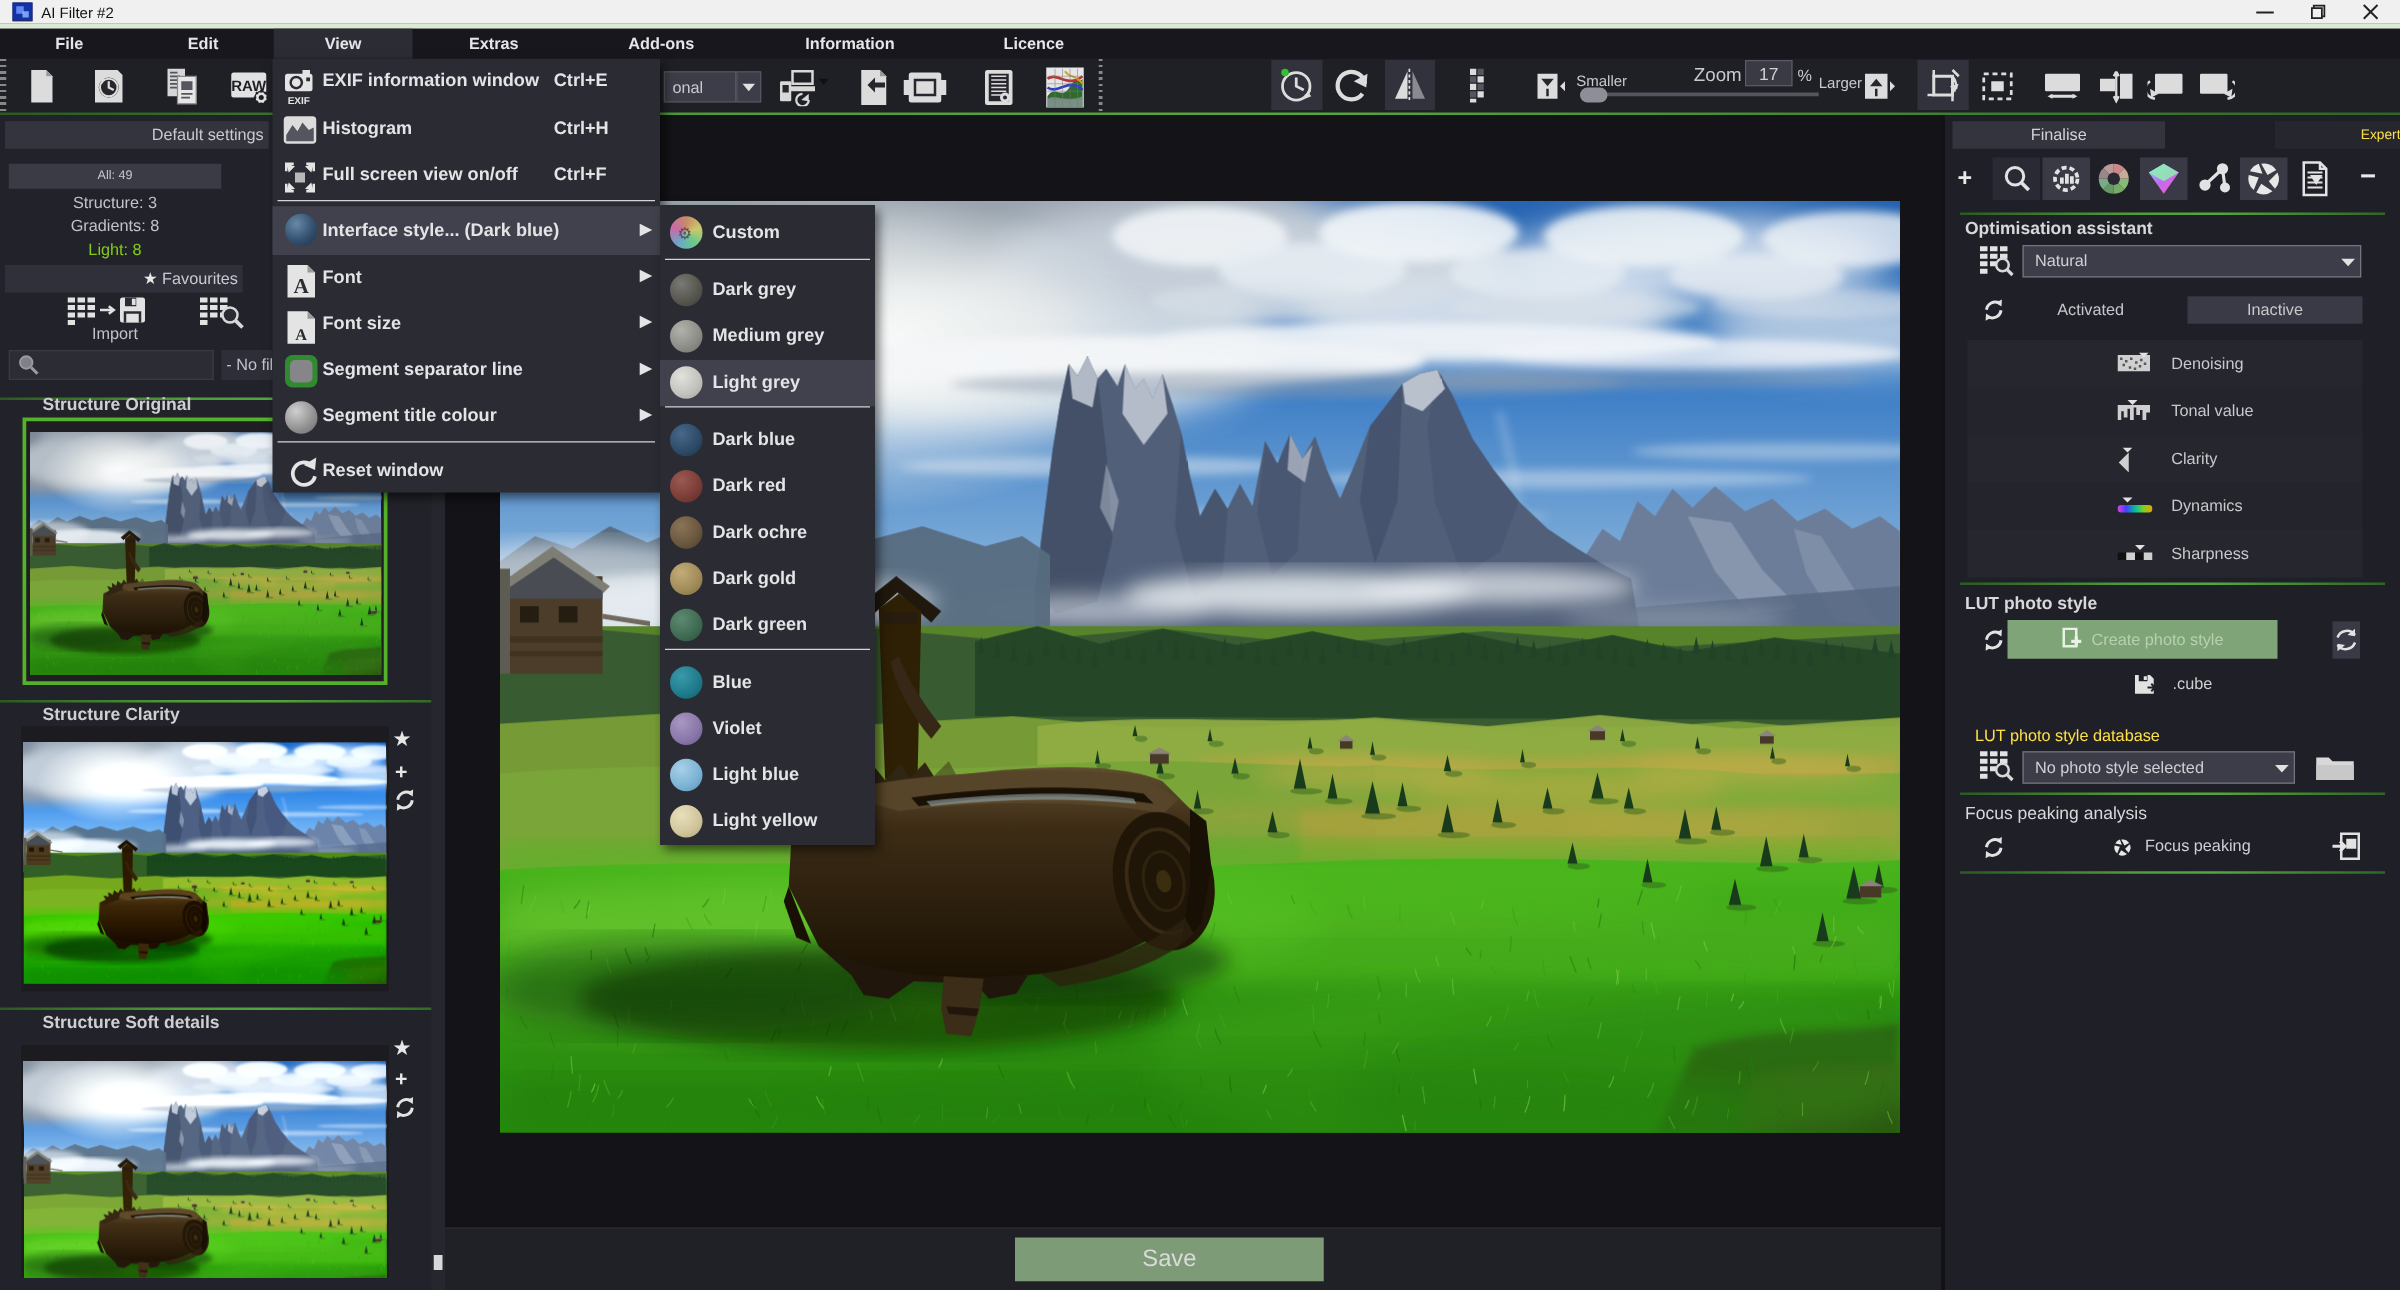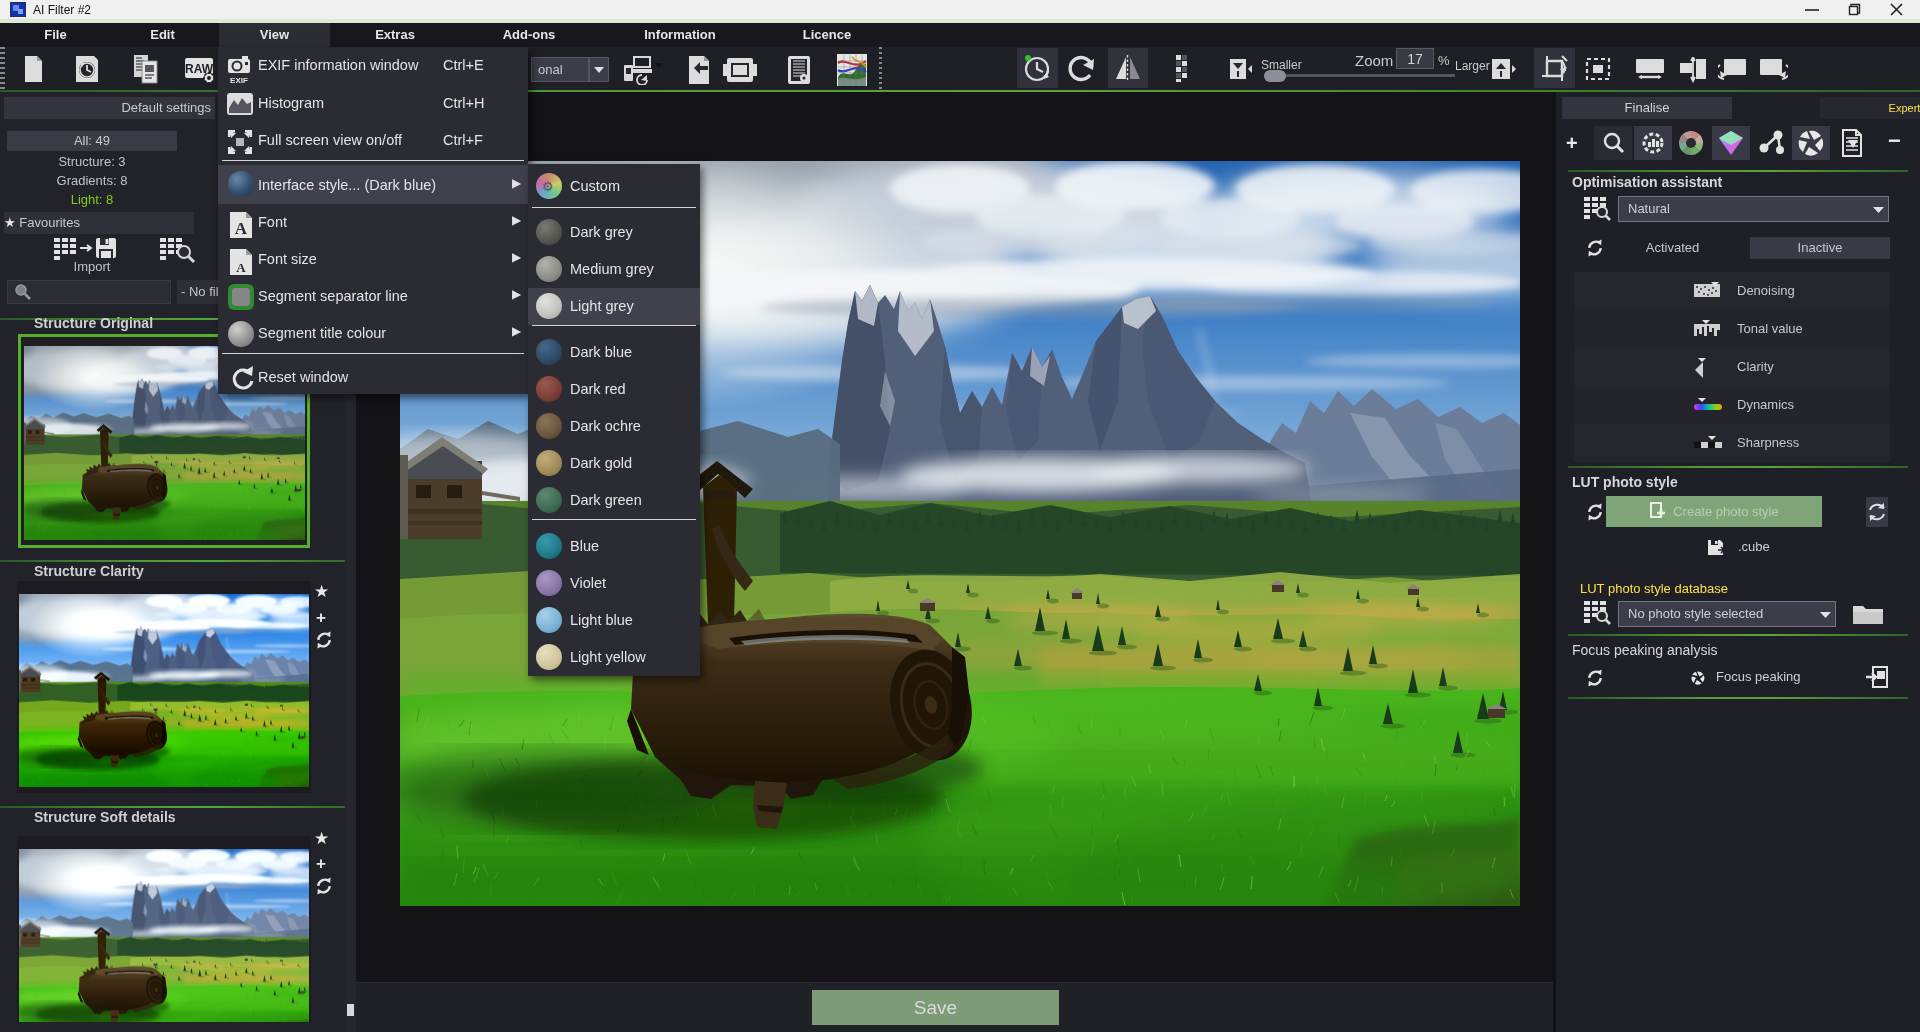--- a/index.html
+++ b/index.html
@@ -10,21 +10,21 @@
 #menubar{left:0;top:23px;width:1920px;height:24px;background:#17171d}
 .mitem{position:absolute;top:0;height:24px;line-height:24px;color:#e6e6e9;font-size:13px;font-weight:bold;text-align:center}
 #toolbar{left:0;top:47px;width:1920px;height:43px;background:#1f1f26}
 #greenline{left:0;top:90px;width:1920px;height:2px;background:linear-gradient(90deg,#2a5a22,#4f9c38 30%,#55a63c 55%,#2f6526)}
 #leftpanel{left:0;top:92px;width:356px;height:940px;background:#22222a}
 #canvas{left:356px;top:92px;width:1197px;height:940px;background:#131318}
 #rightpanel{left:1556px;top:92px;width:364px;height:940px;background:#1f1f28}
 #rpdivider{left:1553px;top:92px;width:3px;height:940px;background:#111116}
 .glsep{position:absolute;height:2px;background:linear-gradient(90deg,#2a5a22,#4f9c38 40%,#55a63c 60%,#2f6526)}
 .menupop{position:absolute;background:#2b2b33;box-shadow:3px 4px 8px rgba(0,0,0,.55)}
-.mrow{position:absolute;color:#e4e4e7;font-weight:normal;font-size:14.5px}
+.mrow{position:absolute;color:#e4e4e7;font-weight:bold;font-size:14.5px}
 .msep{position:absolute;background:#d4d4d8;height:1px}
 .hl{background:#41414d}
 .sphere{position:absolute;width:26px;height:26px;border-radius:50%}
 .thumbtitle{position:absolute;font-size:14px;font-weight:bold;color:#cfcfd2}
 .sideicon{position:absolute;color:#e8e8e8}
 </style></head>
 <body>
 <svg width="0" height="0" style="position:absolute">
 <defs>
 <linearGradient id="skyg" x1="0" y1="0" x2="0" y2="1">
@@ -825,25 +825,25 @@
 <svg class="abs" style="left:1758px;top:55px" width="30" height="28" viewBox="0 0 30 28">
     <rect x="2" y="4" width="22" height="16" rx="1" fill="#dcdcdc"></rect>
     <path d="M24 24 A10 8 0 0 0 28 10" fill="none" stroke="#dcdcdc" stroke-width="2"></path>
     <path d="M28 16 L27 23 L21 20Z" fill="#dcdcdc"></path>
   </svg>
 
 <div class="abs" id="greenline"></div>
 <div class="abs" id="leftpanel"></div>
 
 <div class="abs" style="left:4px;top:97px;width:211px;height:22px;background:#34343e;color:#c9c9ce;font-size:13px;text-align:right;line-height:22px;padding-right:4px">Default settings</div>
-<div class="abs" style="left:7px;top:131px;width:170px;height:20px;background:#3b3b46;color:#c9c9ce;font-size:13px;text-align:center;line-height:20px">All: 49</div>
+<div class="abs" style="left:7px;top:131px;width:170px;height:20px;background:#3b3b46;color:#c9c9ce;font-size:10px;text-align:center;line-height:20px">All: 49</div>
 <div class="abs" style="left:7px;top:153px;width:170px;height:18px;color:#c2c2c8;font-size:13px;text-align:center;line-height:18px">Structure: 3</div>
 <div class="abs" style="left:7px;top:172px;width:170px;height:18px;color:#c2c2c8;font-size:13px;text-align:center;line-height:18px">Gradients: 8</div>
 <div class="abs" style="left:7px;top:191px;width:170px;height:18px;color:#84cc16;font-size:13px;text-align:center;line-height:18px">Light: 8</div>
-<div class="abs" style="left:4px;top:212px;width:190px;height:22px;background:#30303a;color:#c9c9ce;font-size:13px;text-align:left;line-height:22px"><span style="color:#e8e8e8">★</span> Favourites&nbsp;</div>
+<div class="abs" style="left:4px;top:212px;width:190px;height:22px;background:#30303a;color:#c9c9ce;font-size:13px;text-align:right;line-height:22px"><span style="color:#e8e8e8">★</span> Favourites&nbsp;</div>
 <svg class="abs" style="left:54px;top:236px" width="72" height="26" viewBox="0 0 72 26">
     <g transform="translate(0,2)">
       <g fill="#e2e2e2">
         <rect x="0" y="0" width="6" height="4"></rect>
         <rect x="8" y="0" width="6" height="4"></rect>
         <rect x="16" y="0" width="6" height="4"></rect>
         <rect x="0" y="6" width="6" height="4"></rect>
         <rect x="8" y="6" width="6" height="4"></rect>
         <rect x="16" y="6" width="6" height="4"></rect>
         <rect x="0" y="12" width="6" height="4"></rect>

